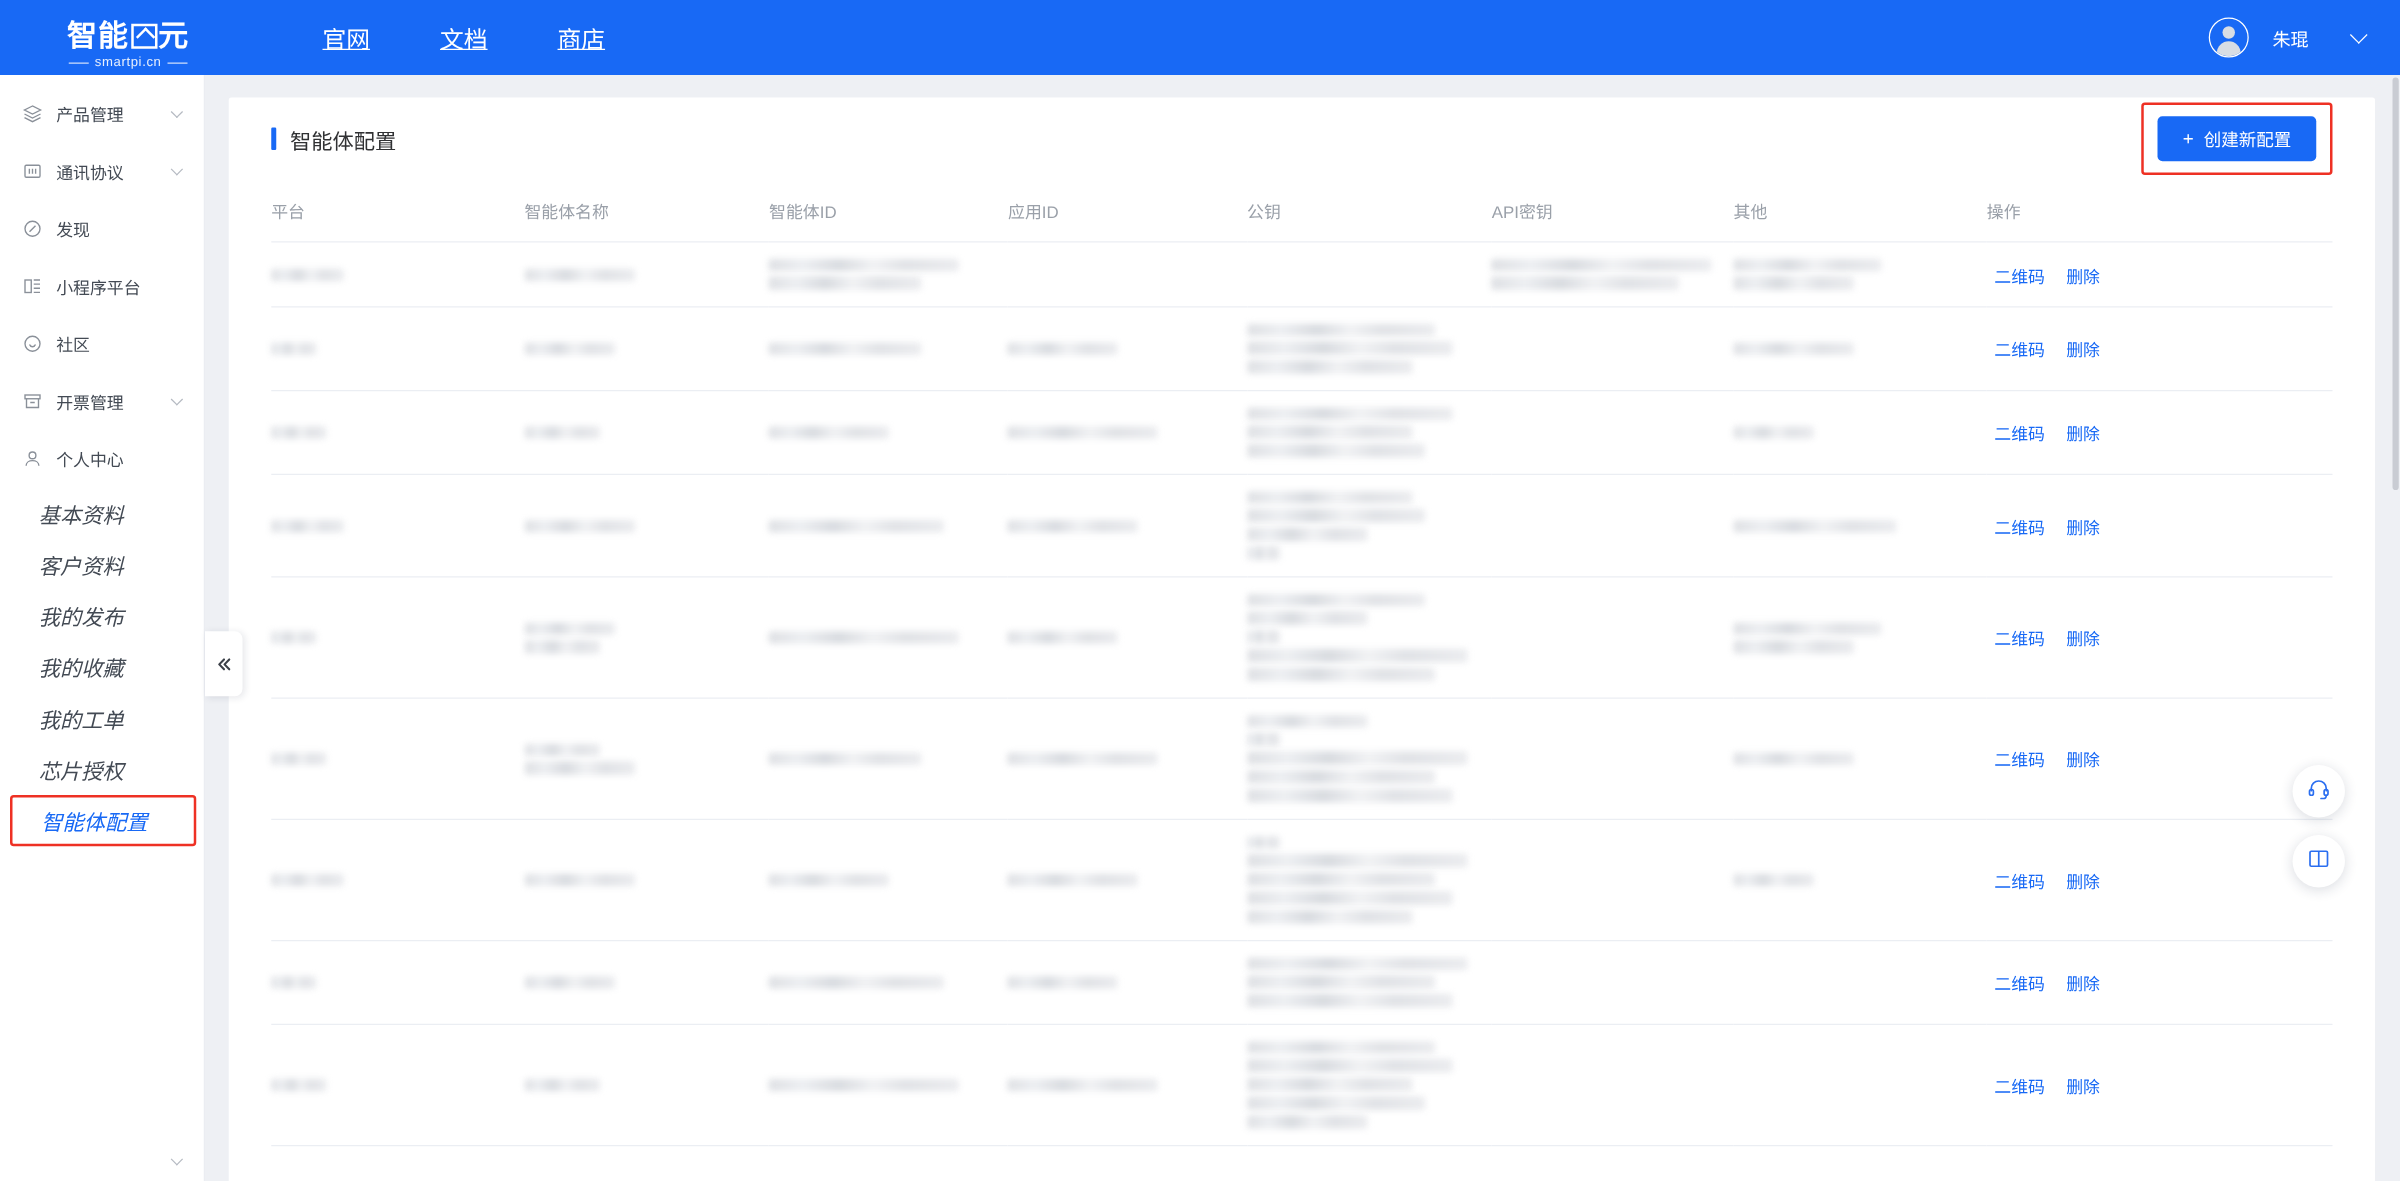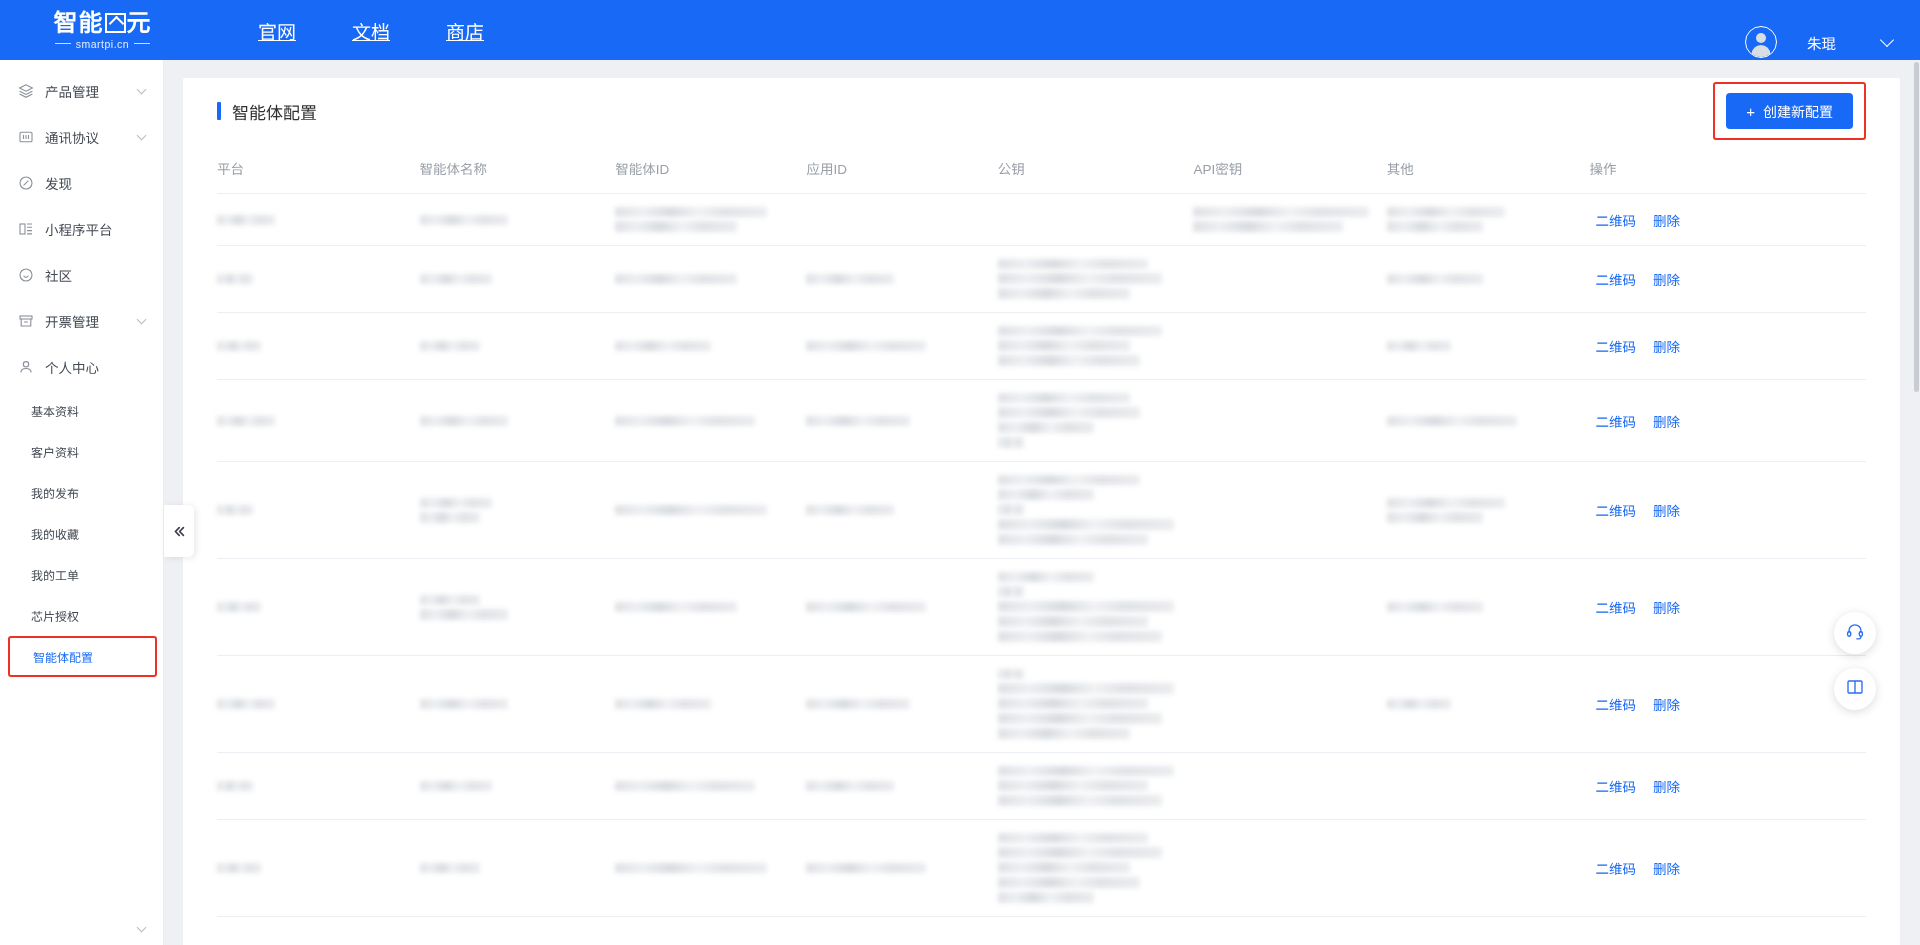--- a/index.html
+++ b/index.html
@@ -14,21 +14,21 @@
   
   .topbar {
     position: absolute; top: 0; left: 0;
     width: 1920px; height: 60px;
     background: #1869f5;
     display: flex; align-items: center;
   }
   .brand {
     width: 205px; height: 52px;
     display: flex; flex-direction: column;
-    align-items: center; justify-content: center;
+    align-items: center; justify-content: flex-end;
     flex: 0 0 205px;
   }
   .brand-logo {
     color: #fff; font-size: 24px; font-weight: 700;
     letter-spacing: 1px; line-height: 1.05;
     display: flex; align-items: center;
   }
   .brand-logo .boxmark {
     display: inline-block;
     border: 2.5px solid #fff;
@@ -53,22 +53,22 @@
 
   .topnav { display: flex; align-items: center; height: 60px; margin-left: 25px; }
   .topnav-item {
     color: #ffffff; font-size: 19px;
     padding: 0 28px; height: 60px;
     display: flex; align-items: center;
     cursor: pointer; white-space: nowrap; text-decoration: underline;
   }
 
   .user-area {
-    position: absolute; right: 28px; top: 12px; height: 60px;
-    display: flex; align-items: center; gap: 30px; cursor: pointer;
+    position: absolute; right: 28px; top: 0; height: 60px;
+    display: flex; align-items: center; gap: 19px; cursor: pointer;
   }
   .avatar {
     width: 32px; height: 32px; border-radius: 50%;
     border: 1.6px solid #ffffff;
     position: relative; overflow: hidden;
     background: #1869f5;
   }
   .avatar::before {
     content: ""; position: absolute;
     left: 50%; top: 6px; transform: translateX(-50%);
@@ -111,21 +111,21 @@
   .side-icon svg { display: block; }
   .side-arrow {
     position: absolute; right: 18px; top: 50%;
     width: 7px; height: 7px; margin-top: -5px;
     border-right: 1.3px solid #b5bac2; border-bottom: 1.3px solid #b5bac2;
     transform: rotate(45deg);
   }
   .side-sub {
     display: flex; align-items: center;
     height: 41px; padding-left: 31px;
-    color: #434a54; font-size: 12px; cursor: pointer;
+    color: #434a54; font-size: 17px; cursor: pointer; font-style: italic;
   }
   .side-sub.active { color: #1869f5; }
   .side-sub.boxed {
     position: relative;
     margin: 0 6px 0 8px;
     padding-left: 23px;
     border: 2px solid #ee3124;
     border-radius: 3px;
     height: 41px;
   }

